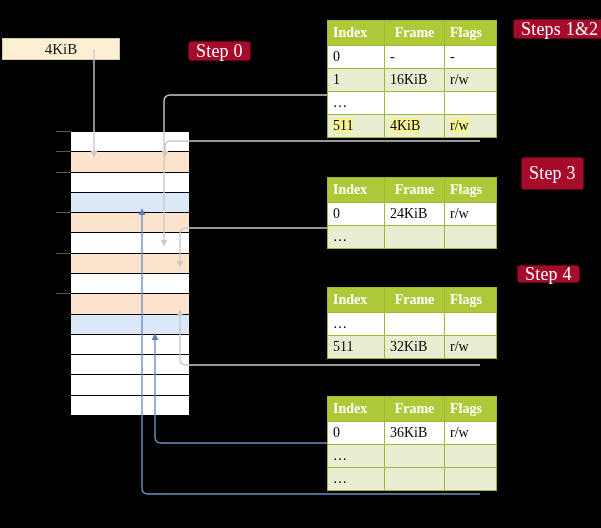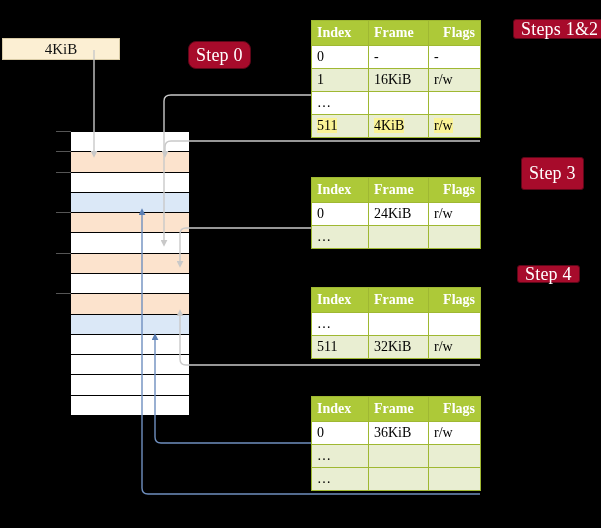--- a/index.html
+++ b/index.html
@@ -35,20 +35,21 @@
     box-shadow:0 0 0 1px rgba(0,0,0,0.25);
   }
 
   
   .ptable{
     position:absolute;
     border-collapse:collapse;
     background:#84cc16;
     font-size:14px;
     border:1px solid #9fb832;
+    margin-left:16px;
   }
   .ptable td,.ptable th{
     border:1px solid #9fb832;
     padding:1px 5px;
     height:23px;
     box-sizing:border-box;
     text-align:left;
     font-weight:normal;
     vertical-align:middle;
     line-height:1;
@@ -59,22 +60,22 @@
     font-weight:bold;
     font-size:14px;
     height:25px;
   }
   .ptable tr.alt td{background:#e9eed2;}
   .ptable tr.plain td{background:#ffffff;}
   .ptable td.c-index{width:57px;}
   .ptable td.c-frame{width:60px;}
   .ptable td.c-flags{width:52px;}
   .ptable th.c-index{width:57px;}
-  .ptable th.c-frame{width:60px;}
-  .ptable th.c-flags{width:52px;text-align:right;}
+  .ptable th.c-frame{width:60px;text-align:center;}
+  .ptable th.c-flags{width:52px;}
   .hl{background:#faf396 !important;}
 
   
   .memcol{
     position:absolute;
     left:70px;top:131px;width:120px;height:284px;
     border:1px solid #000;
     background:#fff;
     box-sizing:border-box;
   }
@@ -97,21 +98,21 @@
 </style>
 </head>
 <body>
 
 <div class="stage">
 
   <div class="abs cream-box" style="left:2px;top:38px;width:118px;height:22px;">
     <span>4KiB</span>
   </div>
 
-  <div class="abs step-badge" style="left:188px;top:41px;height:28px;border-radius:8px;">
+  <div class="abs step-badge" style="left:188px;top:41px;height:20px;">
     <span>Step 0</span>
   </div>
 
   <div class="abs step-badge" style="left:513px;top:19px;height:20px;">
     <span>Steps 1&amp;2</span>
   </div>
 
   <div class="abs step-badge" style="left:521px;top:157px;height:33px;">
     <span>Step 3</span>
   </div>

